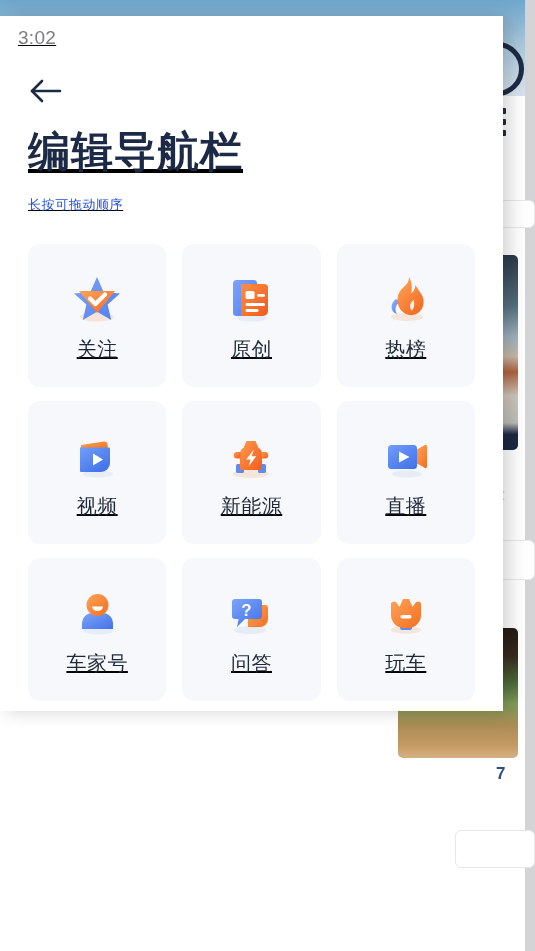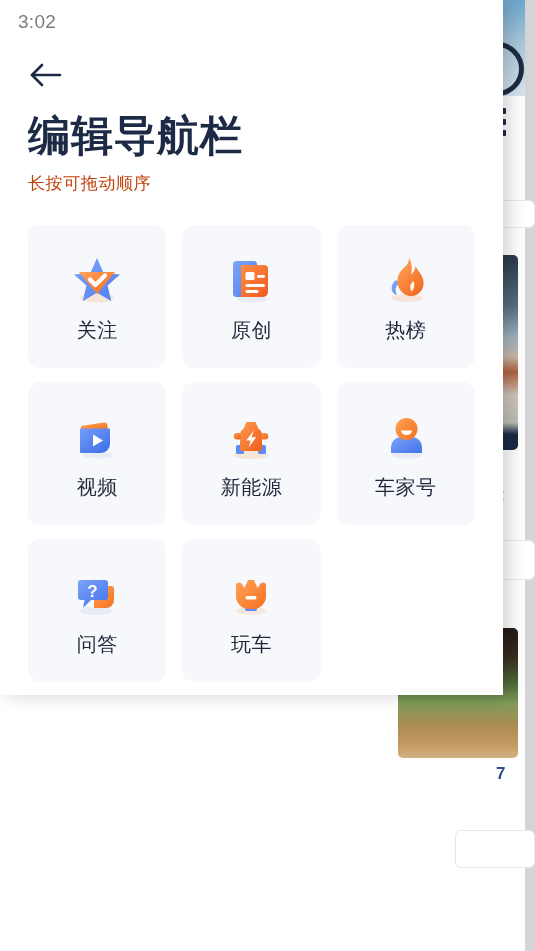--- a/index.html
+++ b/index.html
@@ -99,27 +99,28 @@
     color: #2f4f84;
     font-family: "Liberation Sans", sans-serif;
   }
   #bg-line-a { left: 455px; top: 200px; width: 80px; height: 28px; }
   #bg-line-b { left: 455px; top: 540px; width: 80px; height: 40px; }
   #bg-line-c { left: 455px; top: 830px; width: 80px; height: 38px; }
 
   
   #sheet {
     position: absolute;
-    left: 0; top: 0;
+    left: 0; top: 16px;
     width: 503px;
     height: 695px;
     background: #ffffff;
     box-shadow: 6px 0 18px rgba(0,0,0,0.18);
     z-index: 5;
     overflow: hidden;
+    text-decoration: underline;
   }
 
   #statusbar {
     height: 44px;
     display: flex;
     align-items: center;
     padding-left: 18px;
   }
   #clock {
     font-size: 19px;
@@ -146,23 +147,23 @@
     padding: 6px 16px 0 28px;
   }
   #page-title {
     font-size: 42px;
     line-height: 1.15;
     font-weight: bold;
     color: #1c2a45;
     letter-spacing: 1px;
   }
   #page-subtitle {
-    margin-top: 12px;
-    font-size: 17px;
-    color: #c2410c;
+    margin-top: 20px;
+    font-size: 13px;
+    color: #1d4ed8;
     letter-spacing: 0.6px;
   }
 
   #grid {
     margin-top: 30px;
     padding: 0 28px;
     display: grid;
     grid-template-columns: repeat(3, 1fr);
     gap: 14px 16px;
   }
@@ -347,20 +348,41 @@
             <path d="M17 40 V25.5 C17 23 18.5 21 20.6 19.8 L23.5 13 H32.5 L35.4 19.8
                      C37.5 21 39 23 39 25.5 V40 a2 2 0 0 1 -2 2 H19 a2 2 0 0 1 -2 -2 Z" fill="url(#gCarOr)"></path>
             <path d="M14 24 h3.4 v6.5 H14 a2.2 2.2 0 0 1 0 -6.5 Z" fill="url(#gCarOr)"></path>
             <path d="M42 24 h-3.4 v6.5 H42 a2.2 2.2 0 0 0 0 -6.5 Z" fill="url(#gCarOr)"></path>
             <path d="M30.8 21.5 L23.2 31.5 H27.6 L25.6 38.5 L33.2 28.2 H28.6 Z" fill="#ffffff"></path>
           </svg>
         </div>
         <div class="tile-label">新能源</div>
       </div>
 
+      <div class="tile">
+        <div class="tile-icon">
+          <svg width="56" height="56" viewBox="0 0 56 56">
+            <defs>
+              <linearGradient id="gCamBl" x1="0.1" y1="0" x2="0.9" y2="1">
+                <stop offset="0%" stop-color="#6f9bf8"></stop>
+                  <stop offset="100%" stop-color="#4173ea"></stop>
+              </linearGradient>
+              <linearGradient id="gCamOr" x1="0" y1="0" x2="1" y2="1">
+                <stop offset="0%" stop-color="#ffa257"></stop>
+                  <stop offset="100%" stop-color="#f4701f"></stop>
+              </linearGradient>
+            </defs>
+            <ellipse cx="29" cy="46" rx="15" ry="3.6" fill="#e4e9f5" opacity=".8"></ellipse>
+            <path d="M38 22 L47 17 a1.4 1.4 0 0 1 2 1.2 V38.8 a1.4 1.4 0 0 1 -2 1.2 L38 35 Z" fill="url(#gCamOr)"></path>
+            <rect x="10" y="17" width="29" height="24" rx="3.5" fill="url(#gCamBl)"></rect>
+            <path d="M21 23.5 L31.5 29 L21 34.5 Z" fill="#ffffff"></path>
+          </svg>
+        </div>
+        <div class="tile-label">直播</div>
+      </div>
 
       <div class="tile">
         <div class="tile-icon">
           <svg width="56" height="56" viewBox="0 0 56 56">
             <defs>
               <linearGradient id="gHeadOr" x1="0" y1="0" x2="1" y2="1">
                 <stop offset="0%" stop-color="#ffa257"></stop>
                   <stop offset="100%" stop-color="#f4701f"></stop>
               </linearGradient>
               <linearGradient id="gBodyBl" x1="0" y1="0" x2="1" y2="1">

